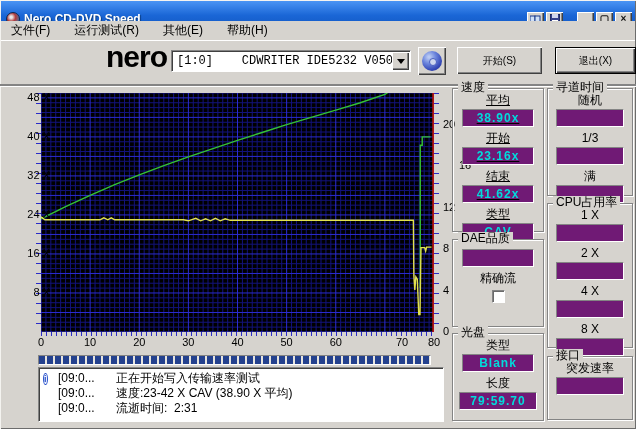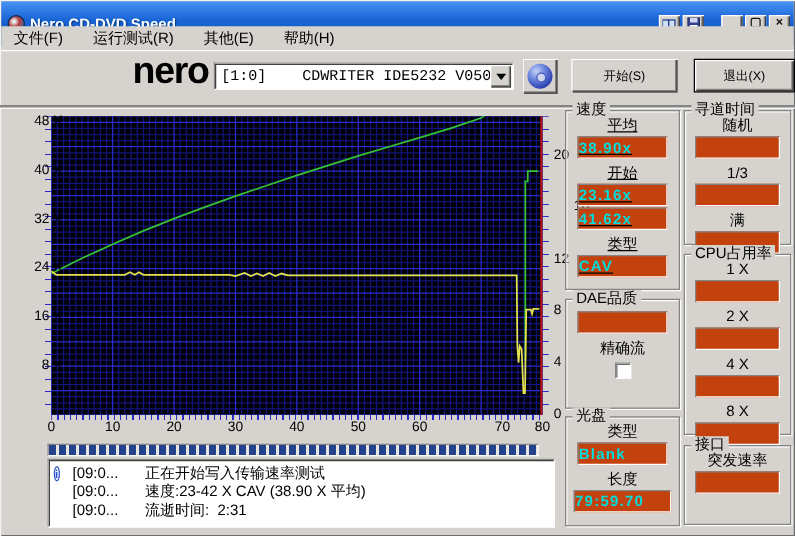--- a/index.html
+++ b/index.html
@@ -67,22 +67,22 @@
     background:repeating-linear-gradient(to right,#2a2ac8 0 1px,transparent 1px 5px);}
   .axis-label{position:absolute;font-size:11px;white-space:nowrap;}
   .axis-left{width:32px;text-align:right;left:2px;margin-left:16px;}
   .axis-right{left:443px;}
   .axis-bottom{width:24px;text-align:center;top:336px;}
   
   .group{position:absolute;border:1px solid #848484;box-shadow:1px 1px 0 #fff, inset 1px 1px 0 #fff;
     font-size:12px;}
   .legend{position:absolute;top:-8px;left:5px;background:#d6d3ce;padding:0 3px;line-height:13px;white-space:nowrap;}
   .field-label{text-align:center;margin-top:4px;line-height:15px;white-space:nowrap;}
-  .lcd{margin:1px auto 0;width:72px;height:18px;background:#c2410c;color:#00dcdc;
-    font-weight:bold;font-size:12px;line-height:16px;text-align:left;letter-spacing:1px;
+  .lcd{margin:1px auto 0;width:72px;height:18px;background:#701a75;color:#00dcdc;
+    font-weight:bold;font-size:12px;line-height:16px;text-align:center;letter-spacing:1px;
     border:1px solid;border-color:#848484 #fff #fff #848484;}
   .col2 .lcd{width:68px;}
   .checkbox{width:13px;height:13px;margin:4px auto 0;background:#fff;
     border:1px solid;border-color:#848484 #fff #fff #848484;box-shadow:inset 1px 1px 0 #6a6a6a;}
   
   .progress{position:absolute;left:38px;top:355px;width:393px;height:10px;
     border:1px solid;border-color:#848484 #fff #fff #848484;
     background:repeating-linear-gradient(to right,#24418e 0 6px,#e7e5df 6px 8px);}
   .logbox{position:absolute;left:38px;top:367px;width:406px;height:55px;background:#fff;
     border:1px solid;border-color:#848484 #fff #fff #848484;box-shadow:inset 1px 1px 0 #404040;
@@ -190,20 +190,21 @@
       <div class="axis-label axis-bottom" style="left: 390px; top: 336px;">70</div>
       <div class="axis-label axis-bottom" style="left: 422px; top: 336px;">80</div>
     </div>
 
   <div class="group" style="left:452px;top:88px;width:92px;height:144px;text-decoration:underline;">
     <div class="legend">速度</div>
     <div class="field-label">平均</div>
     <div class="lcd">38.90x</div>
     <div class="field-label">开始</div>
     <div class="lcd">23.16x</div>
+    <div class="field-label">结束</div>
     <div class="lcd">41.62x</div>
     <div class="field-label">类型</div>
     <div class="lcd">CAV</div>
   </div>
 
   <div class="group" style="left:452px;top:239px;width:92px;height:88px;">
     <div class="legend">DAE品质</div>
     <div class="lcd" style="margin-top:9px;"></div>
     <div class="field-label">精确流</div>
     <div class="checkbox"></div>

